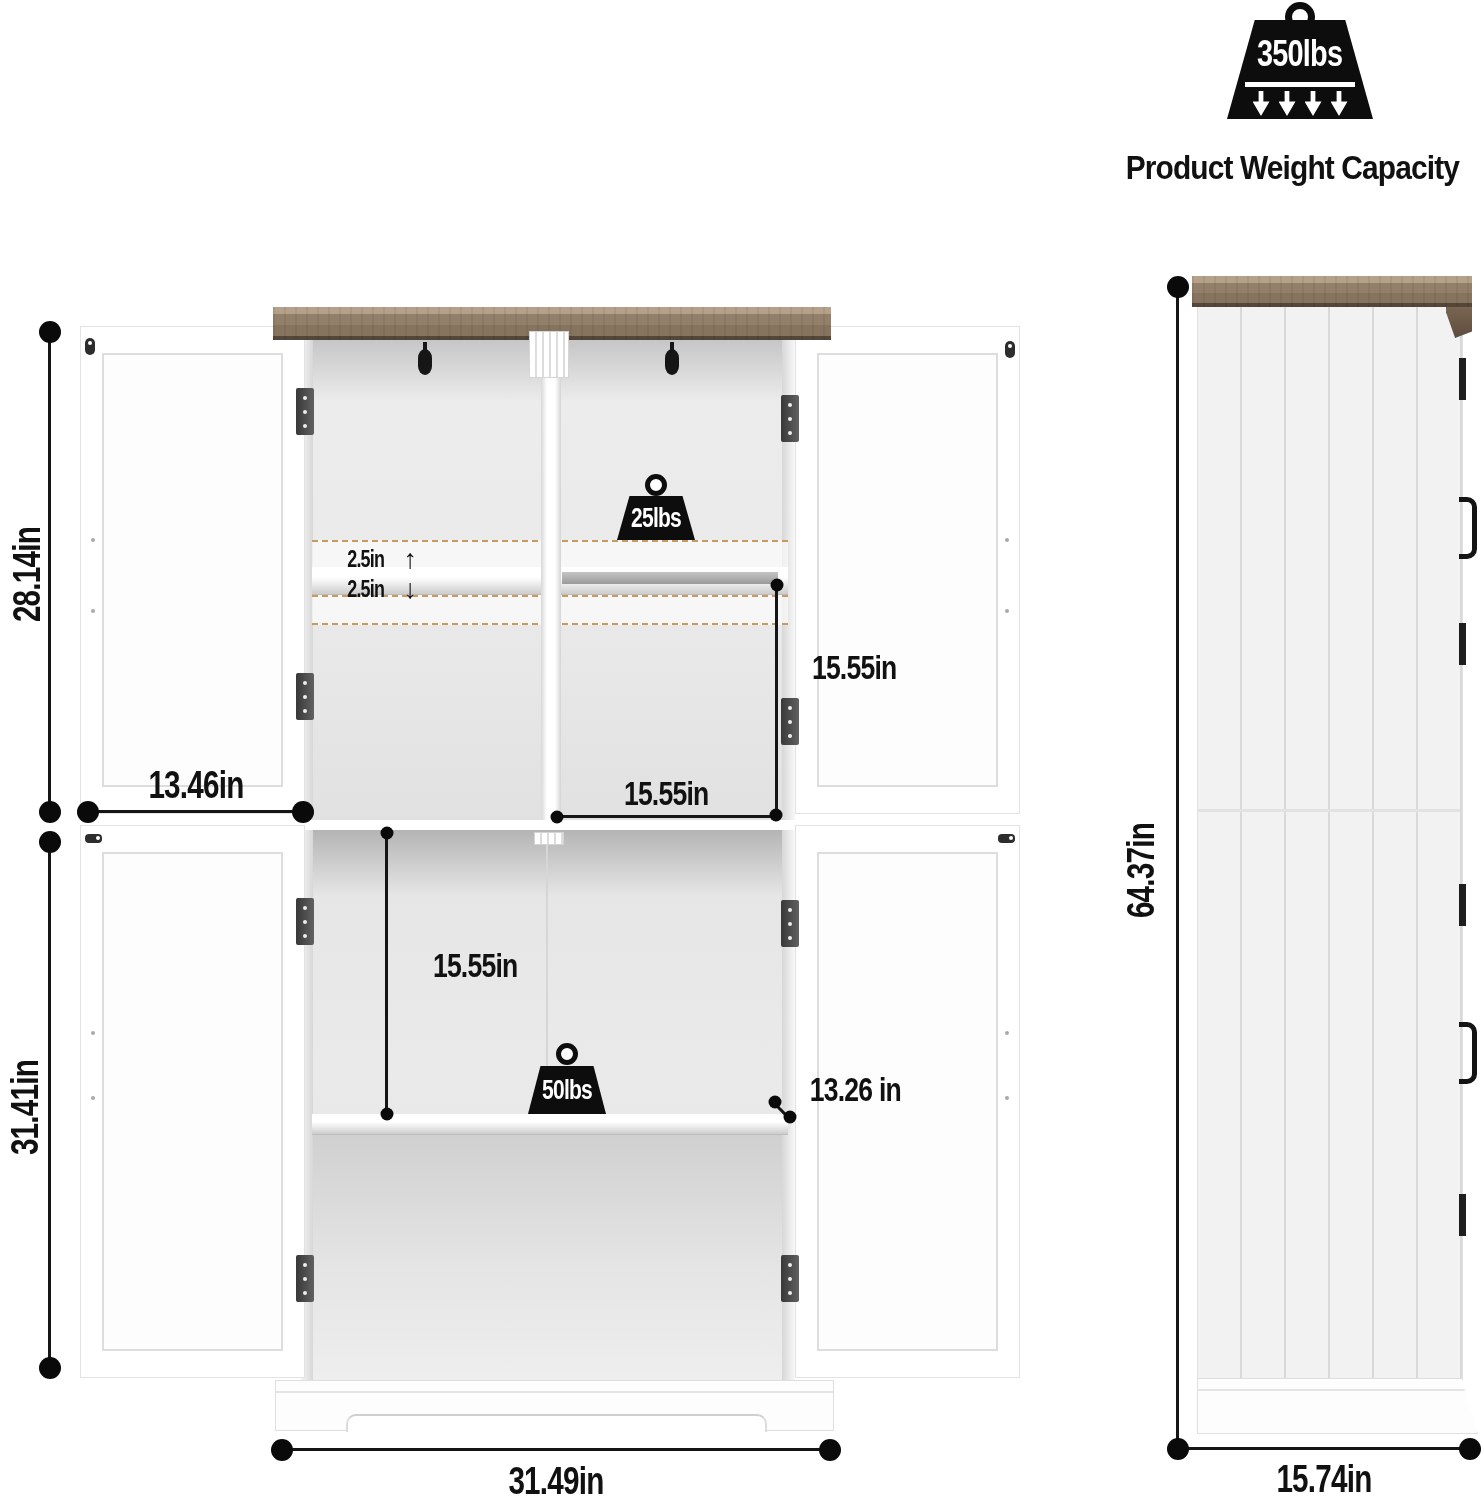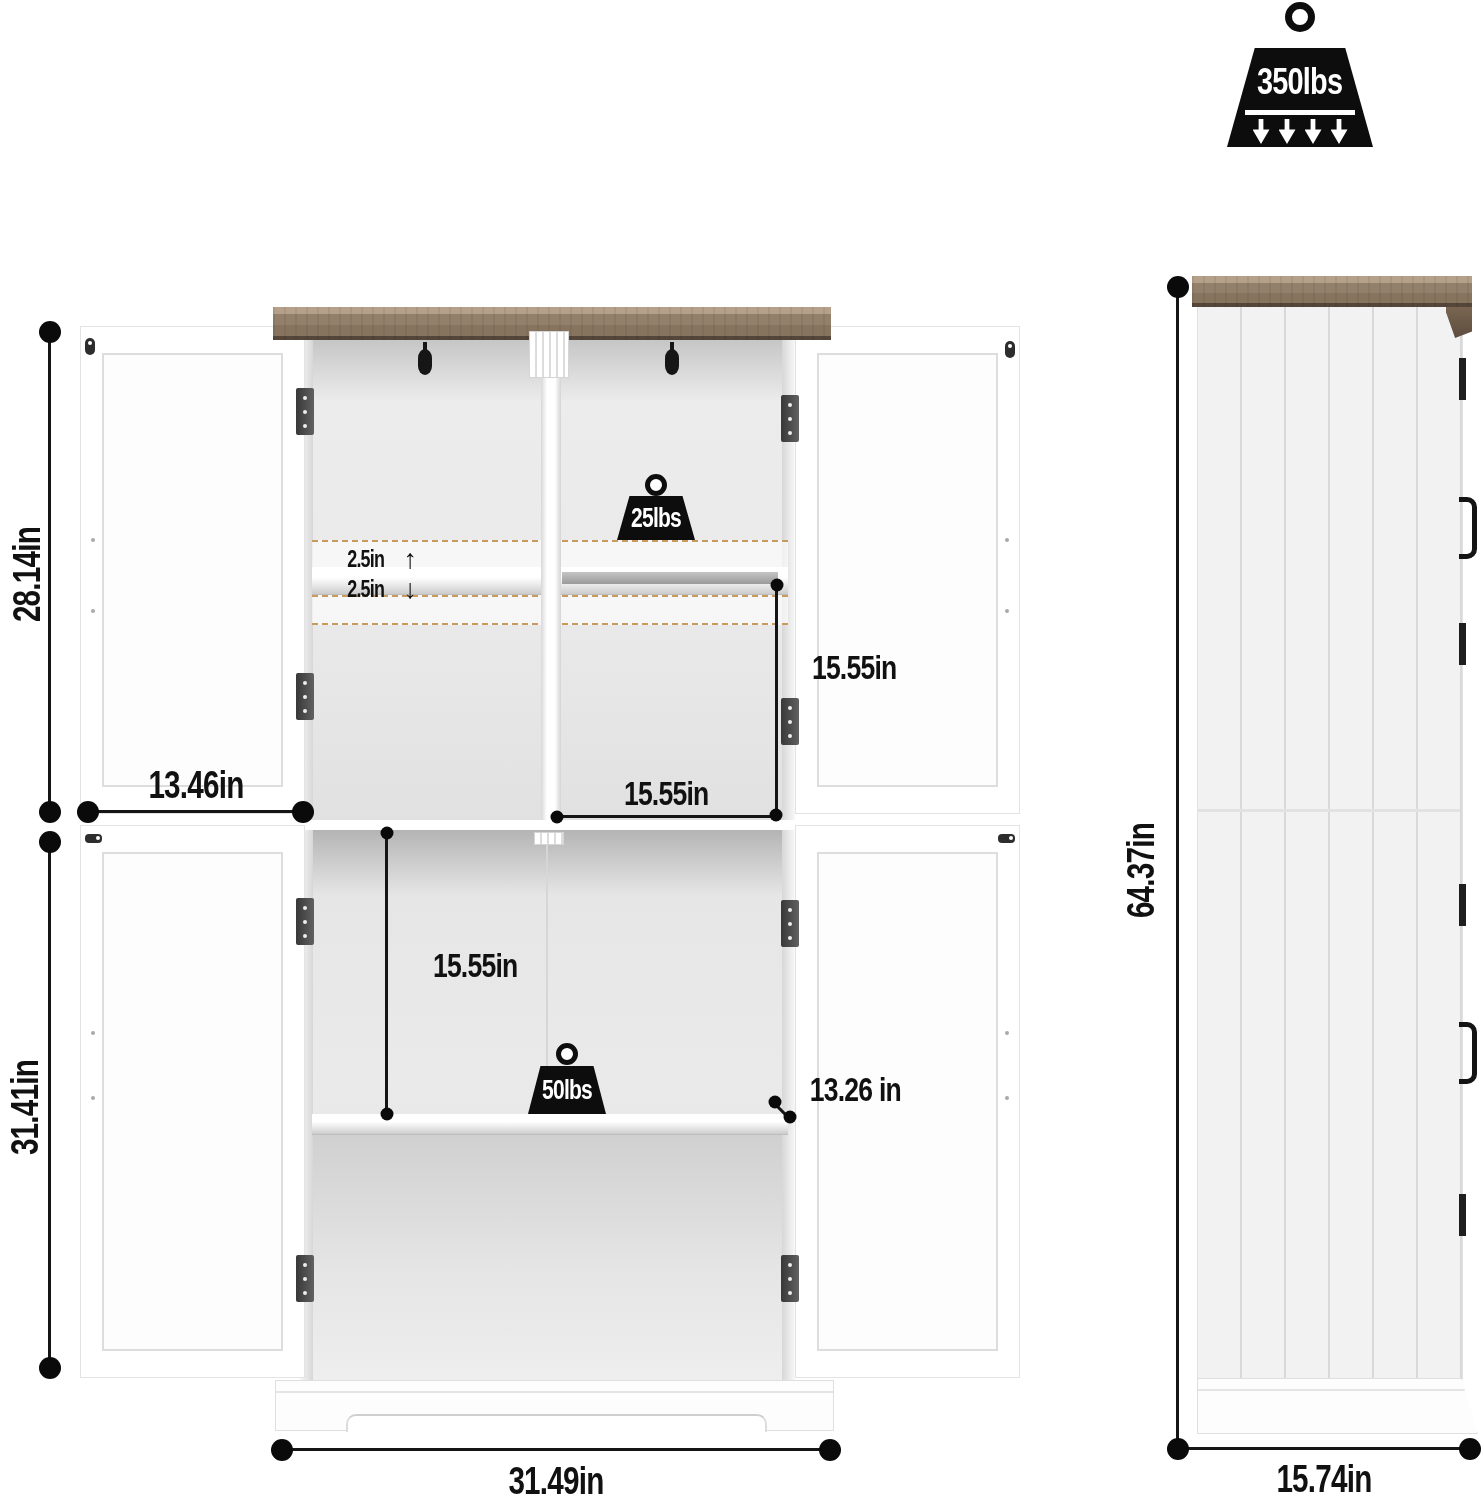--- a/index.html
+++ b/index.html
@@ -63,32 +63,35 @@
   .arrow-dn{width:17px;height:25px;background:#fff;
      clip-path:polygon(36% 0,64% 0,64% 42%,100% 42%,50% 100%,0 42%,36% 42%);}
 </style>
 </head>
 <body>
 
 <div id="canvas">
 
   <div class="abs" style="left:1100px;top:0;width:384px;height:200px;">
     <div class="abs" style="left:185px;top:2px;width:16px;height:16px;border:7px solid #0d0d0d;border-radius:50%;"></div>
-    <div class="abs" style="left:127px;top:48px;width:146px;height:99px;background:#0d0d0d;clip-path:polygon(19% 0,81% 0,100% 100%,0 100%);">
+    <div class="abs" style="left:127px;top:20px;width:146px;height:99px;background:#0d0d0d;clip-path:polygon(19% 0,81% 0,100% 100%,0 100%);">
       <div class="abs" style="left:0;right:0;top:13px;text-align:center;color:#fff;font-weight:700;font-size:37px;">
         <span class="cond">350lbs</span>
       </div>
       <div class="abs" style="left:18px;right:18px;top:62px;height:5px;background:#fff;"></div>
       <div class="abs" style="left:0;right:0;top:71px;display:flex;justify-content:center;gap:9px;">
         <span class="arrow-dn"></span>
           <span class="arrow-dn"></span>
           <span class="arrow-dn"></span>
           <span class="arrow-dn"></span>
       </div>
     </div>
+    <div class="abs" style="left:0;top:148px;width:384px;text-align:center;font-weight:700;font-size:34px;">
+      <span class="cond" style="transform:scaleX(0.88);">Product Weight Capacity</span>
+    </div>
   </div>
 
   <div>
 
     <div class="interior int-upper" style="left:300px;top:340px;width:495px;height:480px;"></div>
     <div class="side-wall" style="left:300px;top:340px;width:13px;height:480px;background:linear-gradient(90deg,#f8f8f8,#d7d7d7);"></div>
     <div class="side-wall" style="left:782px;top:340px;width:13px;height:480px;background:linear-gradient(270deg,#f8f8f8,#d7d7d7);"></div>
 
     <div class="hook" style="left:418px;top:349px;"></div>
     <div class="hook" style="left:665px;top:349px;"></div>

